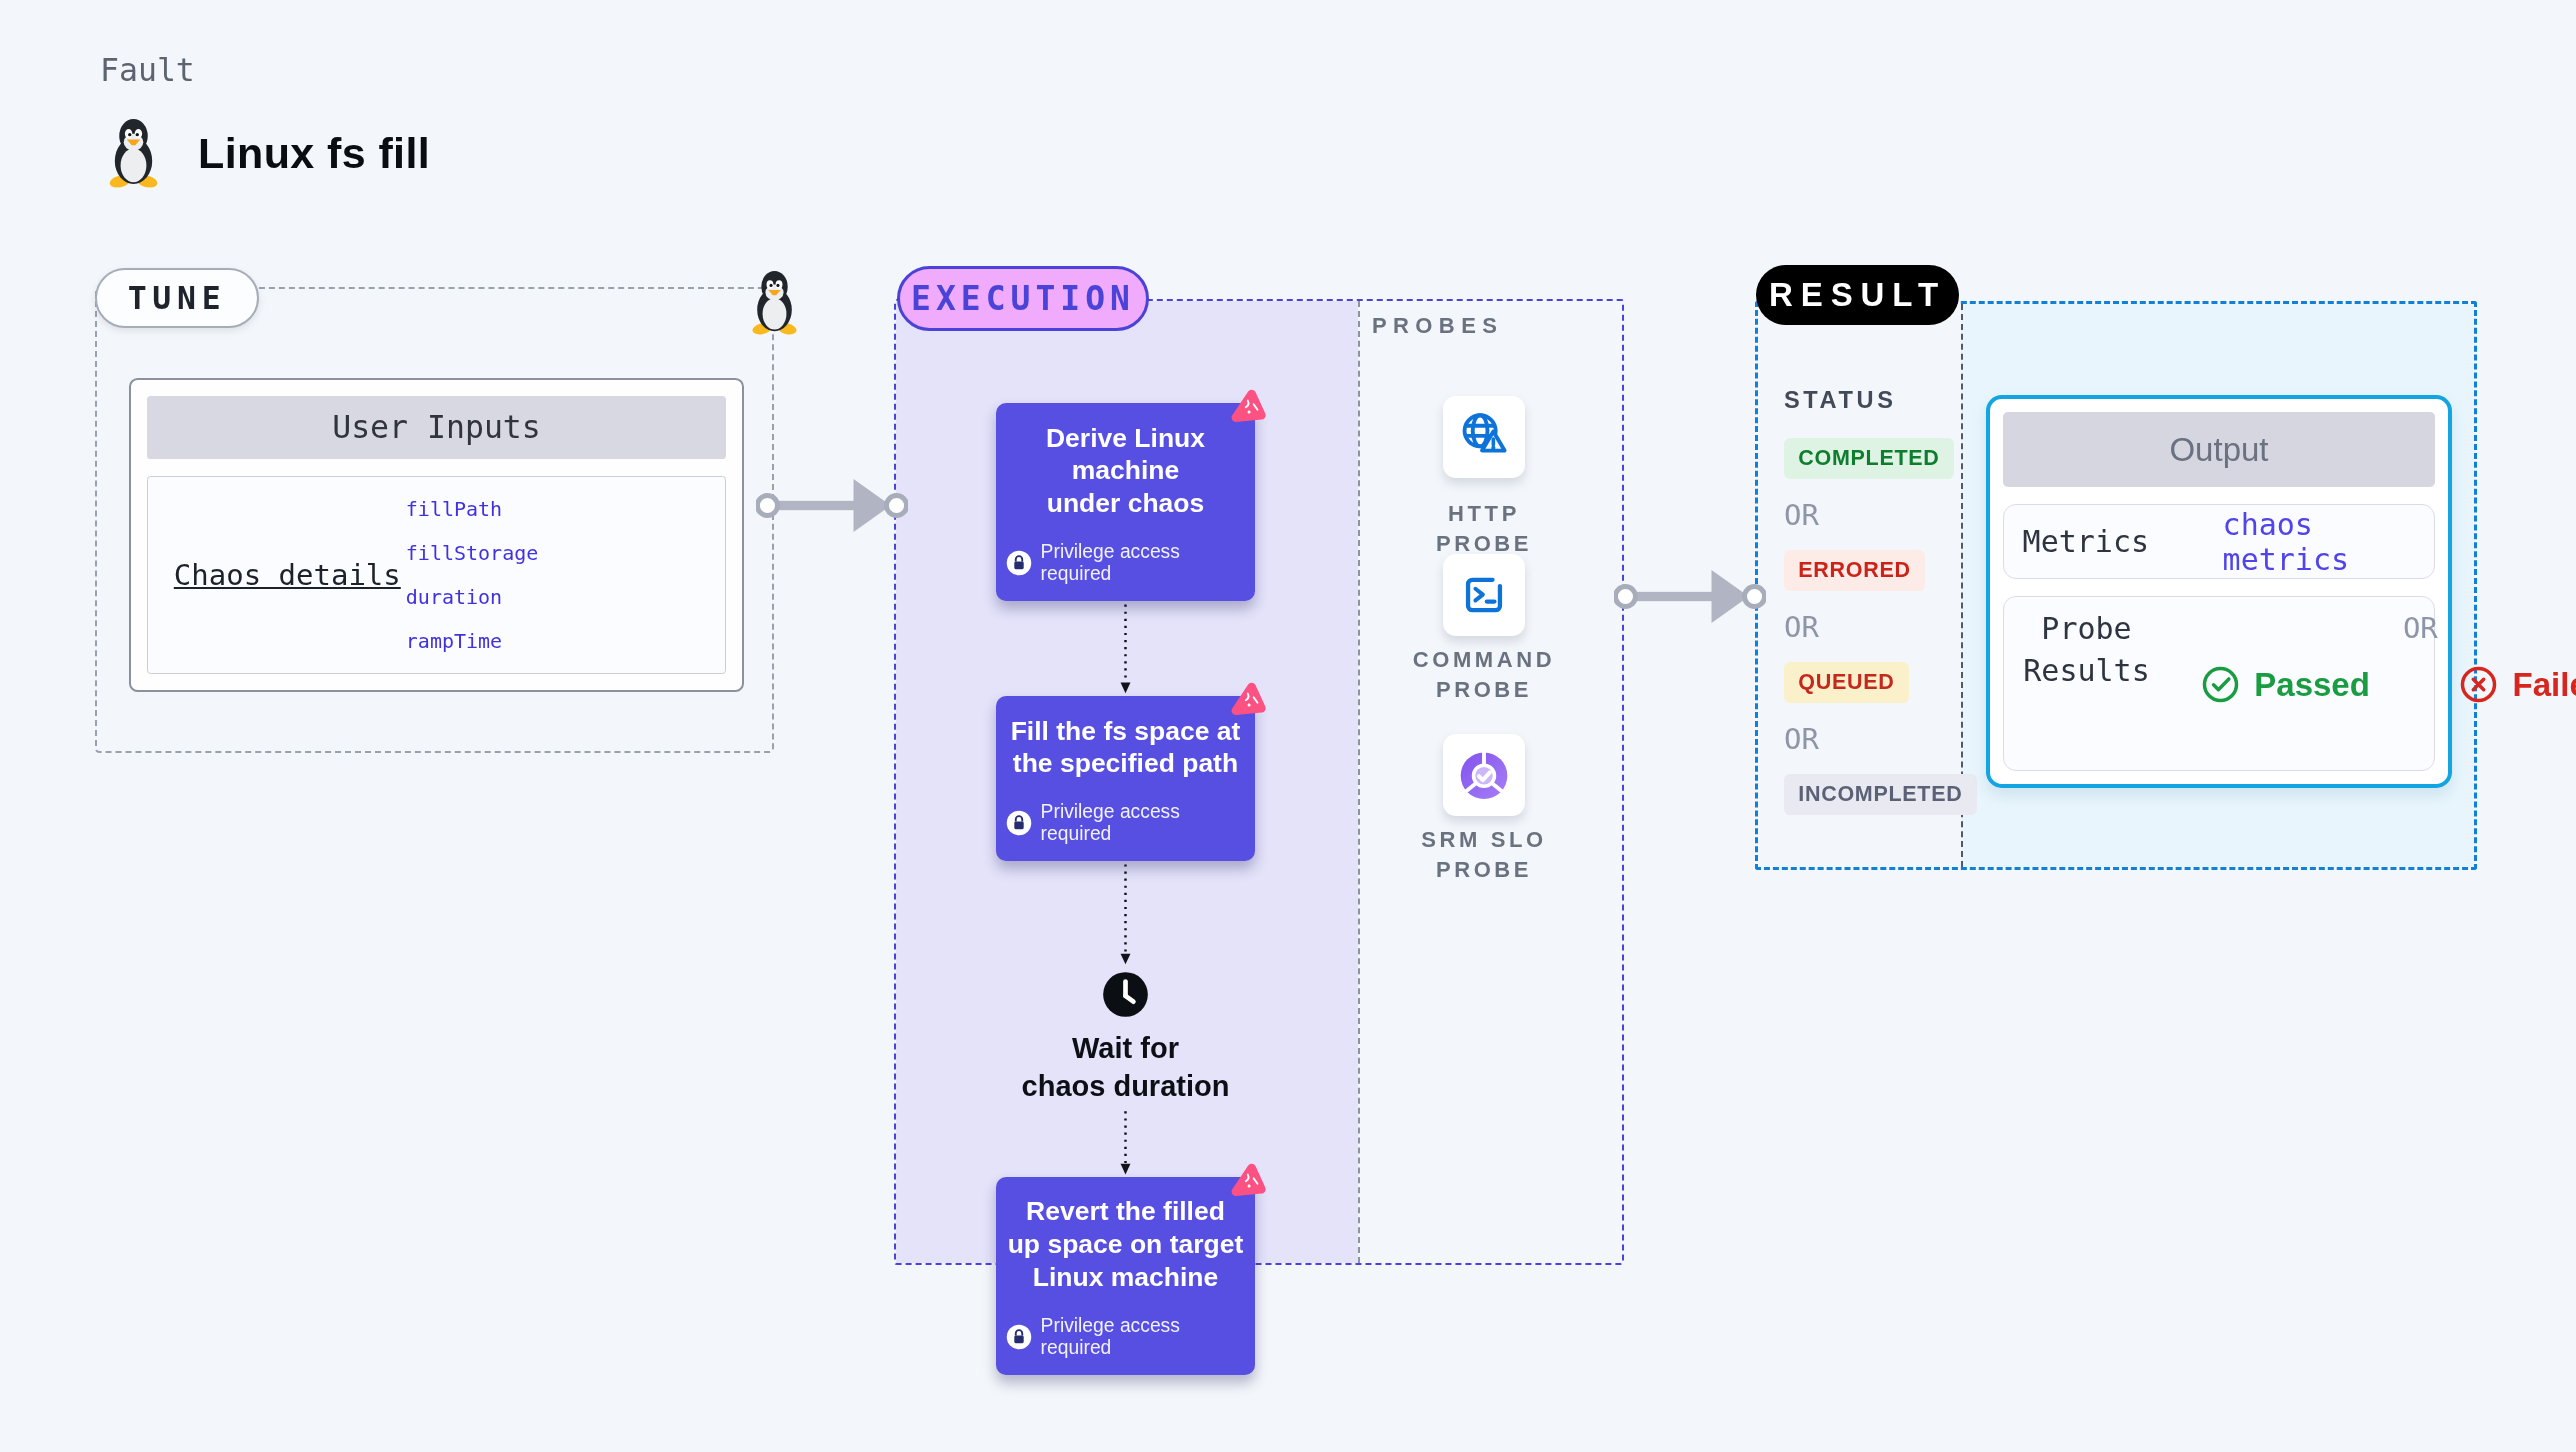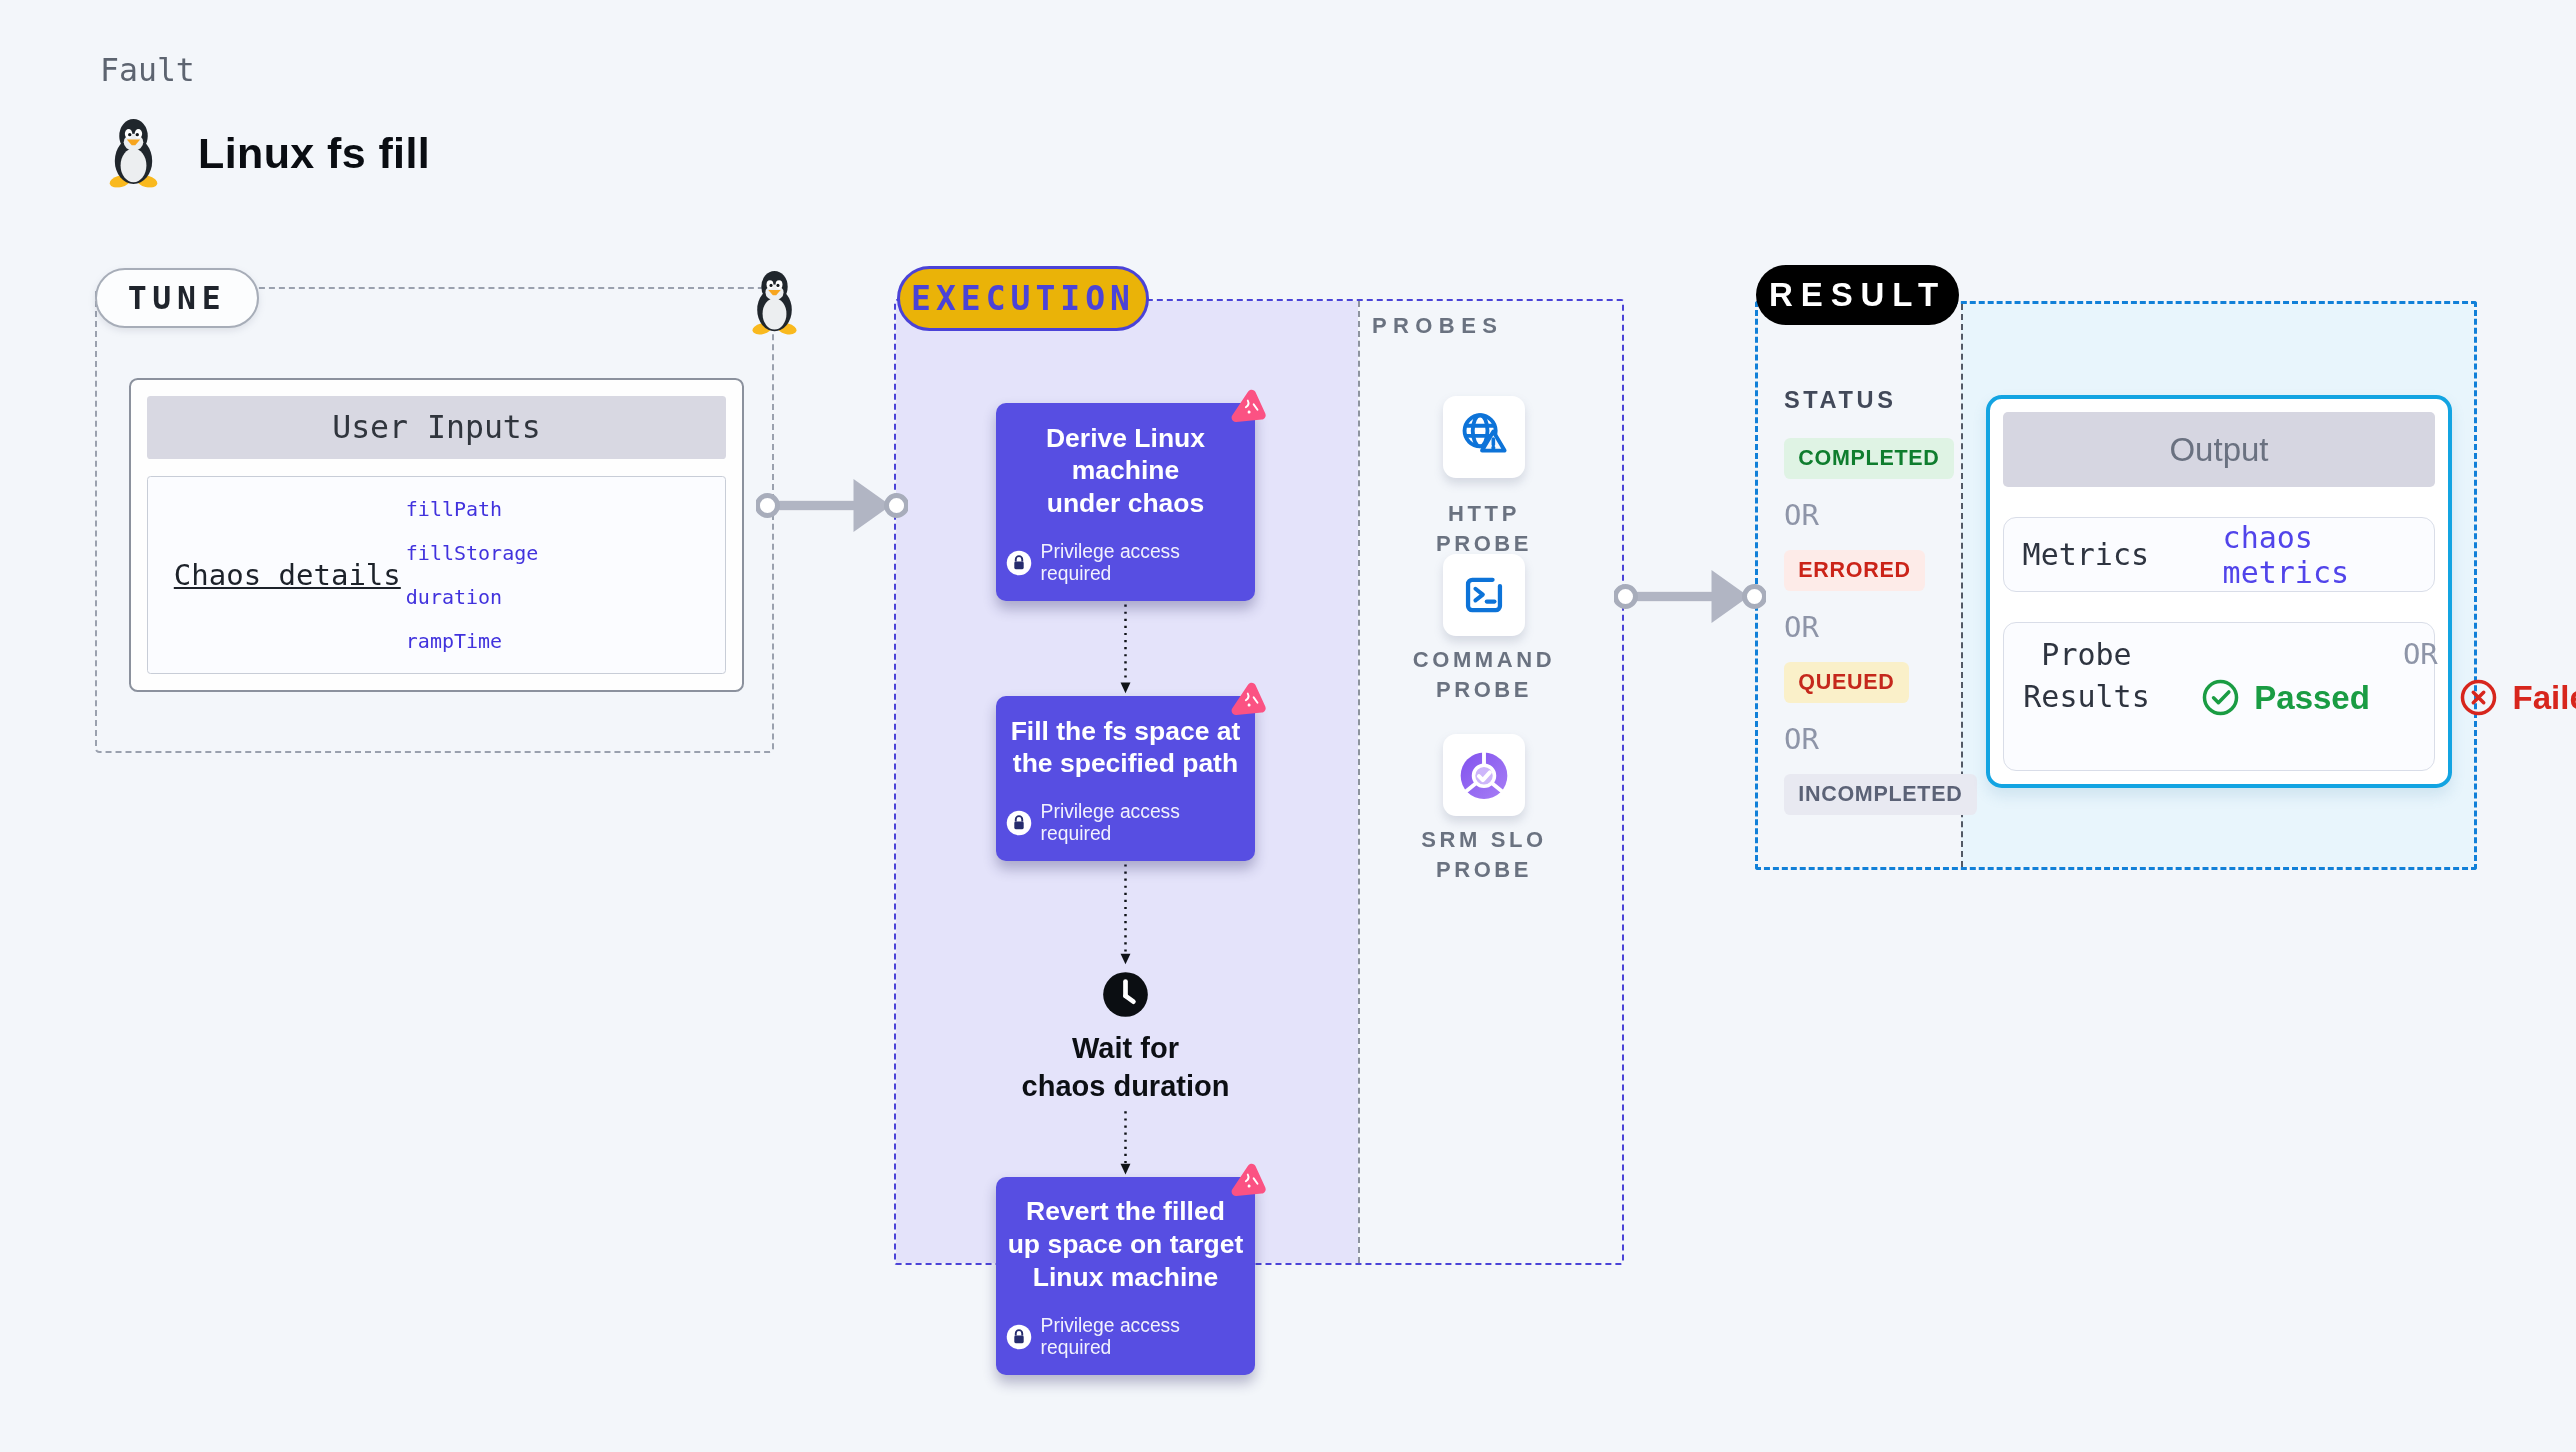--- a/index.html
+++ b/index.html
@@ -11,21 +11,21 @@
   .eyebrow{position:absolute;left:100px;top:52px;font-family:"DejaVu Sans Mono","Liberation Mono",monospace;
            font-size:31.5px;color:#5d6470;}
   .tux-header{position:absolute;left:105px;top:116px;width:57px;height:72px;}
   .page-title{position:absolute;left:198px;top:129px;font-size:43px;font-weight:800;color:#0a0d12;letter-spacing:0.4px;}
 
   
   .pill{position:absolute;display:flex;align-items:center;justify-content:center;border-radius:34px;z-index:6;}
   .tune-pill{left:95px;top:268px;width:160px;height:56px;background:#fcfdfe;border:2.9px solid #a7adb8;
              font-family:"DejaVu Sans Mono","Liberation Mono",monospace;font-size:31.5px;font-weight:bold;
              color:#1f242c;letter-spacing:5.7px;box-shadow:0 2.9px 7.2px rgba(120,130,150,.18);}
-  .exec-pill{left:897px;top:266px;width:246px;height:59px;background:#eab308;border:3.6px solid #4b43d7;
+  .exec-pill{left:897px;top:266px;width:246px;height:59px;background:#f0abfc;border:3.6px solid #4b43d7;
              font-family:"DejaVu Sans Mono","Liberation Mono",monospace;font-size:33px;font-weight:bold;
              color:#4b43d7;letter-spacing:5px;}
   .result-pill{left:1756px;top:265px;width:203px;height:60px;background:#000000;border:none;
              font-size:33px;font-weight:bold;color:#ffffff;letter-spacing:7.9px;}
 
   
   .tune-box{position:absolute;left:95px;top:287px;width:675px;height:462px;border:2.1px dashed #9aa1ae;border-radius:4.3px;}
   .tux-tune{position:absolute;left:748px;top:268px;width:53px;height:67px;z-index:6;}
   .ui-card{position:absolute;left:129px;top:378px;width:615px;height:314px;background:#fefefe;border:2.9px solid #8b919d;
            border-radius:8.6px;box-sizing:border-box;padding:15.8px;display:flex;flex-direction:column;gap:17px;}
@@ -77,21 +77,21 @@
   .status-heading{font-size:23.6px;font-weight:bold;letter-spacing:3.6px;color:#424959;margin-bottom:5.7px;}
   .badge{font-size:21.5px;font-weight:bold;letter-spacing:0.7px;padding:7.9px 14.3px;border-radius:6.4px;white-space:nowrap;}
   .badge-green{background:#dff3e4;color:#0f7d2e;}
   .badge-red{background:#fdebe8;color:#cb2318;}
   .badge-yellow{background:#faf0c9;color:#c5281c;}
   .badge-gray{background:#e8e9f1;color:#5b6276;}
   .or{font-family:"DejaVu Sans Mono","Liberation Mono",monospace;font-size:29px;color:#8e95a8;}
 
   .output-card{position:absolute;left:1986px;top:395px;width:466px;height:393px;background:#ffffff;
                border:4.3px solid #13a4e2;border-radius:15.8px;box-sizing:border-box;padding:13px;
-               display:flex;flex-direction:column;gap:30px;box-shadow:0 7.2px 14.3px rgba(80,140,180,.16);z-index:5;}
+               display:flex;flex-direction:column;gap:17px;box-shadow:0 7.2px 14.3px rgba(80,140,180,.16);z-index:5;}
   .output-header{height:75px;flex:none;background:#d6d6e1;border-radius:5px;display:flex;align-items:center;
                justify-content:center;font-size:33px;color:#6a7180;}
   .output-row{border:1.4px solid #d9dde8;border-radius:13px;background:#fbfcff;box-sizing:border-box;}
   .metrics-row{height:75px;flex:none;display:flex;align-items:center;padding:0 18.6px;}
   .mono-label{font-family:"DejaVu Sans Mono","Liberation Mono",monospace;font-size:30px;color:#2e3440;
               width:143px;flex:none;line-height:1.4;}
   .metrics-value{font-family:"DejaVu Sans Mono","Liberation Mono",monospace;font-size:30px;color:#5144ea;margin-left:57px;}
   .probe-results-row{flex:1;display:flex;padding:11px;text-align:center;}
   .pr-col{display:flex;flex-direction:row;gap:21.5px;margin-left:43px;margin-top:2.9px;}
   .pr-item{display:flex;align-items:center;gap:14.3px;}

